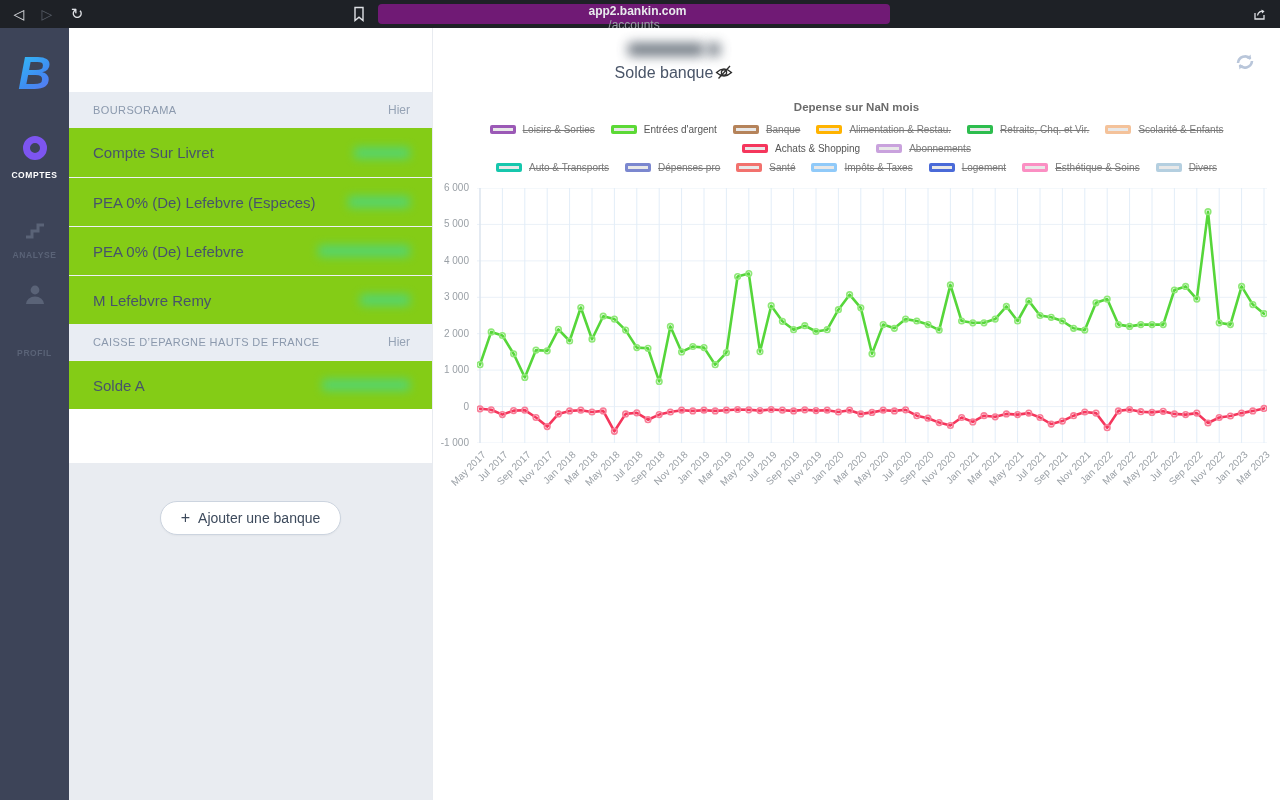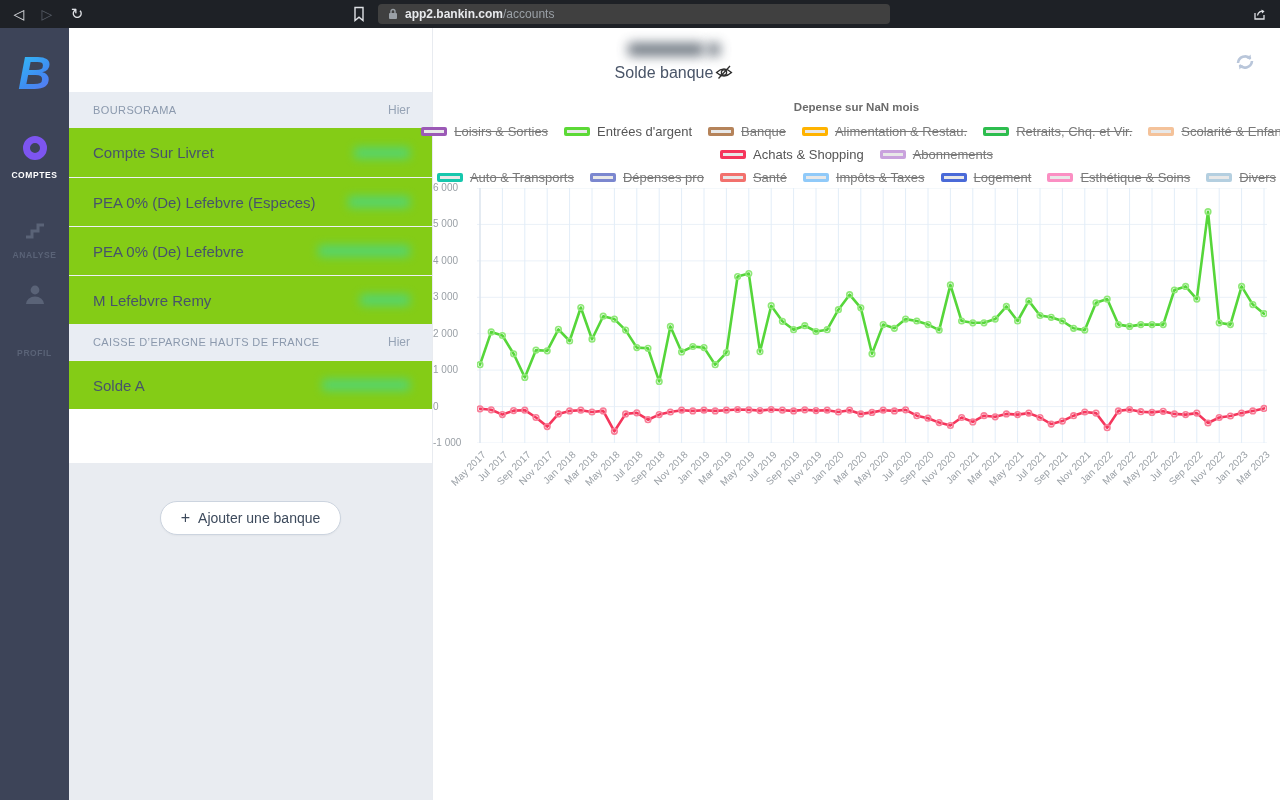--- a/index.html
+++ b/index.html
@@ -7,22 +7,22 @@
     font-family:"Liberation Sans", sans-serif; }
 
   
   .topbar { position:absolute; left:0; top:0; width:1280px; height:28px; background:#1e2126; }
   .nav-ic { position:absolute; top:0; height:28px; display:flex; align-items:center; justify-content:center;
     width:26px; color:#dfe1e5; font-size:14px; cursor:pointer; }
   .nav-back { left:6px; }
   .nav-fwd  { left:34px; color:#565c66; }
   .nav-reload { left:64px; font-size:15px; }
   .bookmark { left:346px; }
-  .urlbar { position:absolute; left:378px; top:4px; width:512px; height:20px; background:#404040;
-    border-radius:4px; display:flex; align-items:center; padding:0 10px; }
+  .urlbar { position:absolute; left:378px; top:4px; width:512px; height:20px; background:#701a75;
+    border-radius:4px; display:flex; align-items:center; padding:0 10px;flex-direction:column; }
   .urlbar .host { color:#e8eaed; font-size:12px; font-weight:bold; margin-left:7px; }
   .urlbar .path { color:#9aa0a6; font-size:12px; }
   .share-ic { left:1246px; }
 
   
   .sidebar { position:absolute; left:0; top:28px; width:69px; height:772px; background:#3d4458; }
   .logo-b { position:absolute; left:0; top:18px; width:69px; text-align:center; font-size:46px; font-weight:bold;
     font-style:italic; background:linear-gradient(140deg,#2ec5f5 15%,#3f8df2 55%,#6d6cf0 90%);
     -webkit-background-clip:text; background-clip:text; color:transparent; cursor:pointer; }
   .side-item { position:absolute; left:0; width:69px; text-align:center; cursor:pointer; }
@@ -56,26 +56,26 @@
   .total-blur-wrap { position:absolute; left:0; top:14px; width:482px; text-align:center; }
   .blurblob { display:inline-block; height:13px; border-radius:3px; background:#555f6b; filter:blur(6px); opacity:.85; }
   .solde-wrap { position:absolute; left:0; top:36px; width:482px; text-align:center; font-size:16px; color:#4a5568; }
   .solde-wrap .eye { vertical-align:-2px; margin-left:2px; cursor:pointer; }
   .refresh { position:absolute; left:800px; top:22px; width:24px; height:24px; cursor:pointer; }
 
   .chart-title { position:absolute; left:0; right:0; top:73px; text-align:center; font-size:11.5px;
     font-weight:bold; color:#6b6b6b; }
   .legend { position:absolute; left:0; right:0; top:96px; }
   .legend-row { display:flex; justify-content:center; gap:16px; margin-bottom:8px; }
-  .leg-item { display:flex; align-items:center; gap:7px; font-size:13px; color:#555; cursor:pointer; white-space:nowrap; }
+  .leg-item { display:flex; align-items:center; gap:7px; font-size:10px; color:#555; cursor:pointer; white-space:nowrap; }
   .leg-item.off { text-decoration:line-through; color:#7a7a7a; }
   .leg-sw { width:26px; height:9px; border-radius:2px; background:#e8e8e8; border:3px solid #000; }
 
   .plot { position:absolute; left:44px; top:160px; width:790px; height:255px; }
-  .ylab { position:absolute; left:0; width:36px; text-align:left; font-size:10px; color:#9aa0a6; }
+  .ylab { position:absolute; left:0; width:36px; text-align:right; font-size:10px; color:#9aa0a6; }
   .xlab { position:absolute; width:62px; text-align:right; font-size:10px; color:#9aa0a6;
     transform-origin:100% 0; transform:rotate(-45deg); }
 </style>
 </head>
 <body>
 
 <div class="topbar">
   <div class="nav-ic nav-back">◁</div>
   <div class="nav-ic nav-fwd">▷</div>
   <div class="nav-ic nav-reload">↻</div>

